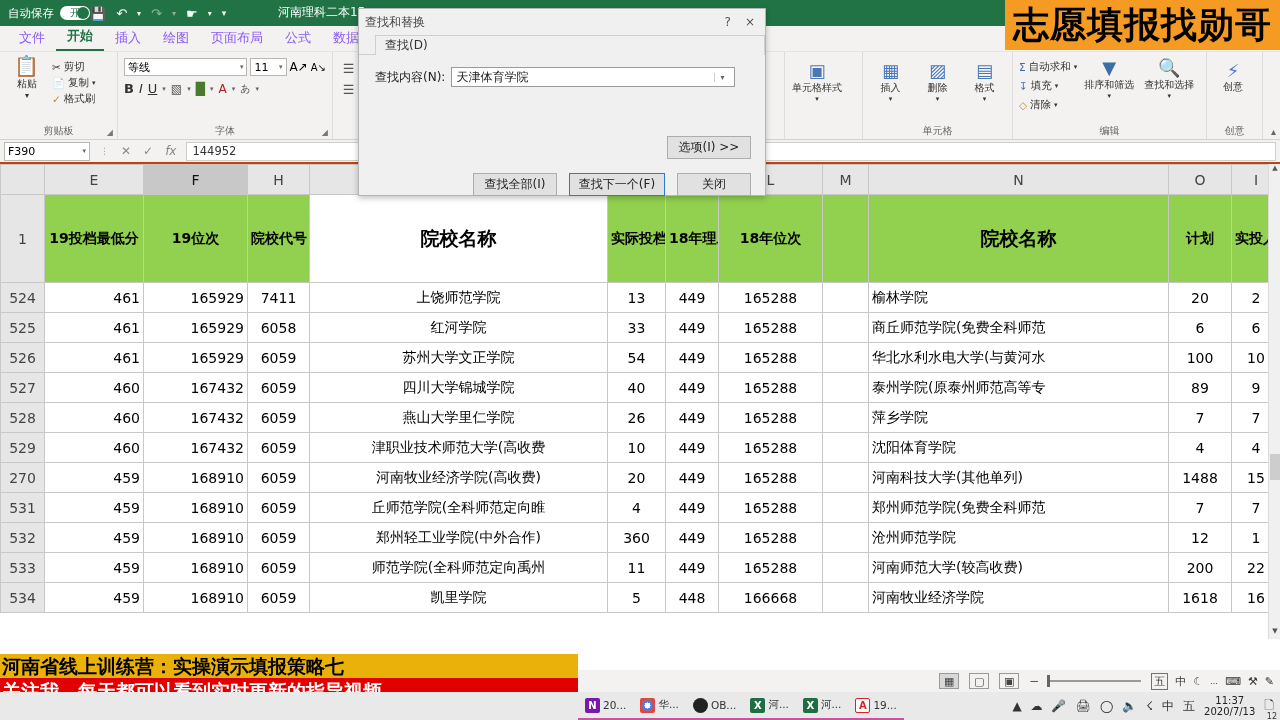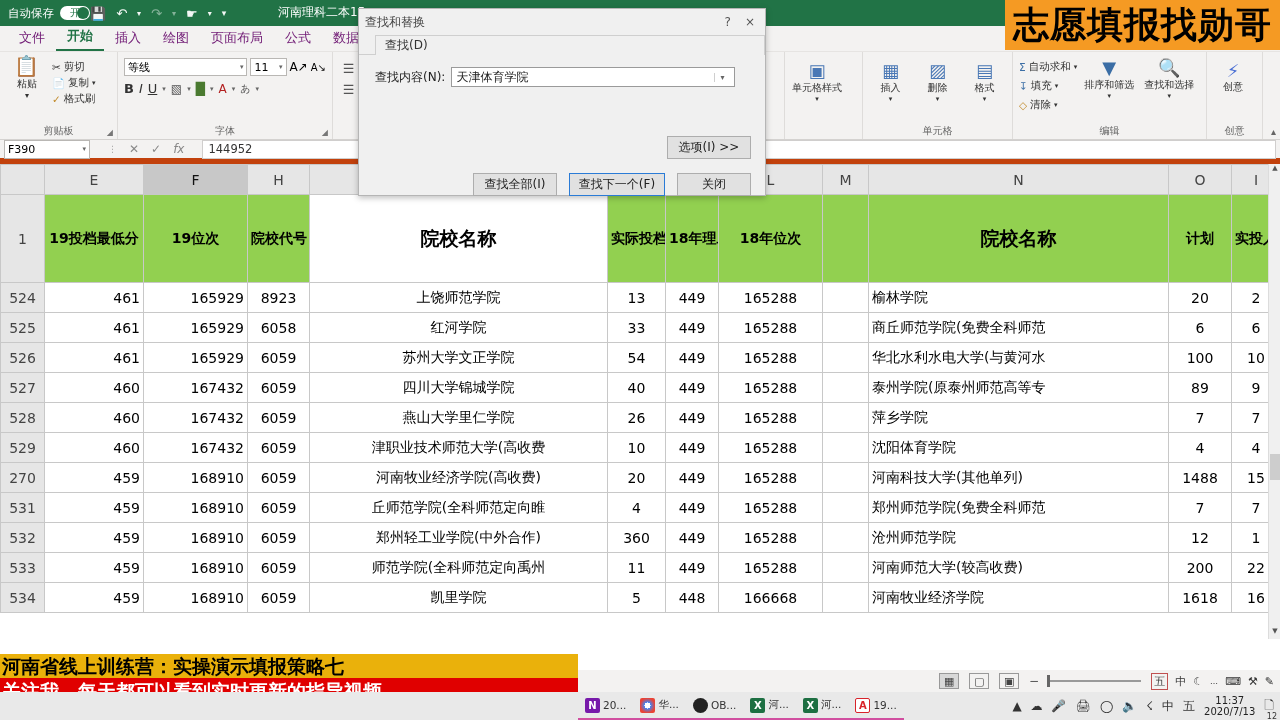--- a/index.html
+++ b/index.html
@@ -20,21 +20,21 @@
   .toggle { width:30px; height:14px; border-radius:8px; background:#fff; position:relative; }
   .toggle::after { content:""; position:absolute; right:1px; top:1px; width:12px; height:12px;
       border-radius:50%; background:#217346; }
   .tb-ico { opacity:.95; font-size:13px; }
   .tb-title { position:absolute; left:278px; top:4px; font-size:12px; white-space:nowrap; }
   
   .ribbon-tabs {
     height:26px; background:#f3f2f1; display:flex; align-items:flex-end;
     padding-left:8px; gap:0px; border-bottom:1px solid #e6e4e2;
   }
-  .rtab { padding:3px 11px 4px; font-size:13px; color:#701a75; cursor:default; }
+  .rtab { padding:3px 11px 4px; font-size:13px; color:#8b5cf6; cursor:default; }
   .rtab.active { color:#217346; font-weight:bold; border-bottom:2.5px solid #217346; }
   
   .ribbon {
     height:88px; background:#f3f2f1; display:flex; position:relative;
     border-bottom:1px solid #d4d2d0; overflow:hidden;
   }
   .rgroup { display:flex; flex-direction:column; justify-content:space-between;
             border-right:1px solid #dedcda; padding:3px 6px 0; position:relative; }
   .rgroup .gl { text-align:center; font-size:10px; color:#666; padding-bottom:1px; }
   .gcontent { display:flex; align-items:flex-start; gap:4px; flex:1; }
@@ -61,21 +61,21 @@
   .promo-top {
     position:absolute; right:0; top:0; height:50px; display:flex; align-items:stretch; z-index:40;
   }
   .promo-red { background:#d81e06; color:#fff; font-weight:bold; font-size:34px;
                display:flex; align-items:center; padding:0 6px; letter-spacing:1px;
                font-family:"DejaVu Sans","Liberation Sans",sans-serif; }
   .promo-orange { background:#f59a23; color:#000; font-weight:bold; font-size:36px;
                display:flex; align-items:center; padding:0 8px; letter-spacing:1px; }
   
   .formulabar { height:24px; background:#f3f2f1; display:flex; align-items:center;
-                gap:8px; padding:0 4px; border-bottom:6px solid #c2410c; }
+                gap:0px; padding:0 4px; border-bottom:2px solid #c2410c; }
   .namebox { width:86px; height:19px; background:#fff; border:1px solid #b9b7b4;
              display:flex; align-items:center; justify-content:space-between;
              font-size:11px; padding:0 3px; }
   .fbtns { display:flex; align-items:center; gap:12px; padding:0 10px; color:#888; font-size:12px; }
   .finput { flex:1; height:19px; background:#fff; border:1px solid #d0cecd;
             font-size:11.5px; padding:1px 5px; display:flex; align-items:center; color:#333; }
   
   .gridwrap { position:relative; height:475px; background:#fff; overflow:hidden; }
   table.sheet { border-collapse:collapse; table-layout:fixed; width:1280px; }
   table.sheet td, table.sheet th { border:1px solid #c8c8c8; font-size:14px;
@@ -395,21 +395,21 @@
       <td class="hdrcell" style="font-size:19px">院校名称</td>
       <td class="hdrcell">计划</td>
       <td class="hdrcell">实投人</td>
     </tr>
     </tbody>
       <tbody>
     <tr>
       <td class="rowhdr">524</td>
       <td class="num">461</td>
       <td class="num">165929</td>
-      <td class="ctr">8923</td>
+      <td class="ctr">7411</td>
       <td class="nm">上饶师范学院</td>
       <td class="ctr">13</td>
       <td class="ctr">449</td>
       <td class="ctr">165288</td>
       <td class="blank"></td>
       <td class="nmL">榆林学院</td>
       <td class="ctr">20</td>
       <td class="ctr">2</td>
     </tr>
     <tr>

